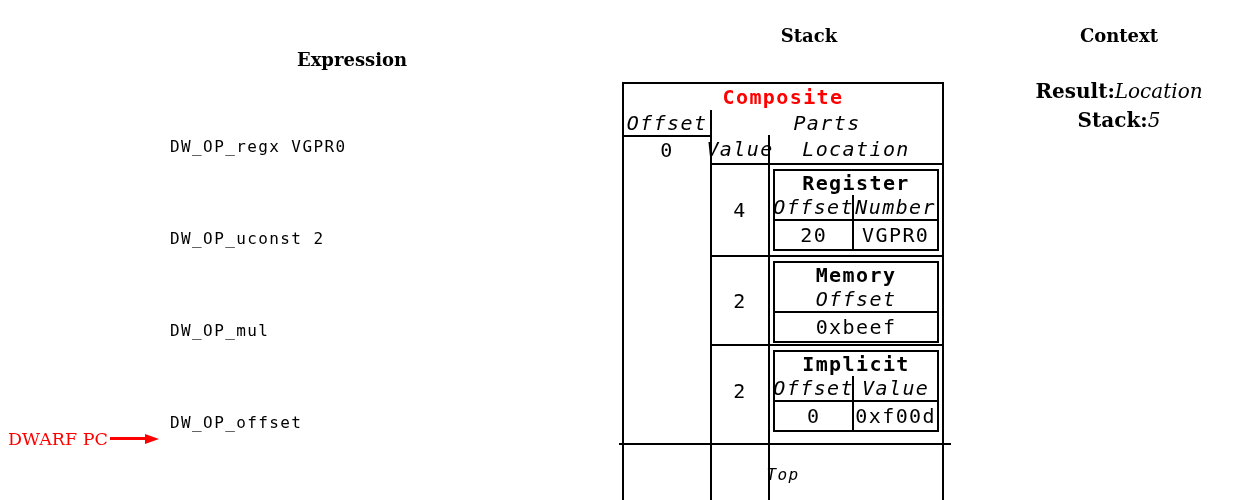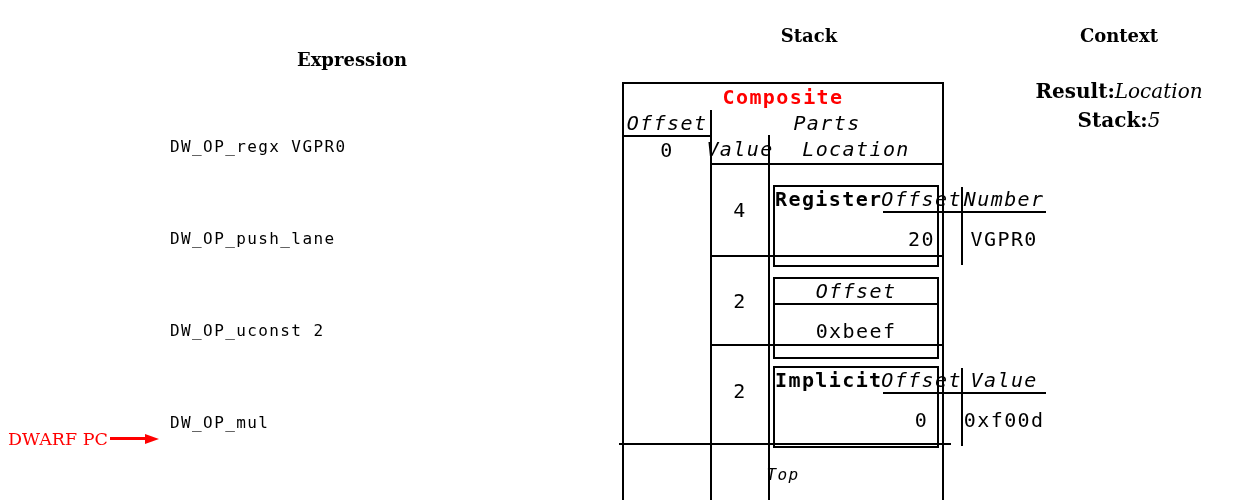--- a/index.html
+++ b/index.html
@@ -43,22 +43,22 @@
   #subhdr-line { left:88px; right:0; top:79px; height:2px; background:var(--ink); }
 
   .part-row { position:absolute; left:88px; right:0; }
   #part-row-0 { top:81px;  height:90px; }
   #part-sep-0 { left:88px; right:0; top:171px; height:2px; background:var(--ink); position:absolute; }
   #part-row-1 { top:173px; height:87px; }
   #part-sep-1 { left:88px; right:0; top:260px; height:2px; background:var(--ink); position:absolute; }
   #part-row-2 { top:262px; height:89px; }
 
   .size-cell { position:absolute; left:0; width:56px; top:0; bottom:0; display:flex; align-items:center; justify-content:center; }
-  .subtable { position:absolute; left:61px; top:20px; width:166px; height:82px;
-      border:2px solid var(--ink); box-sizing:border-box; display:flex; flex-direction:row; }
+  .subtable { position:absolute; left:61px; top:4px; width:166px; height:82px;
+      border:2px solid var(--ink); box-sizing:border-box; display:flex; flex-direction:column; }
   .st-title { height:24px; display:flex; align-items:center; justify-content:center; font-weight:bold; }
   .st-body { flex:1; display:flex; }
   .st-col { display:flex; flex-direction:column; }
   .st-col.w49 { width:49%; border-right:2px solid var(--ink); box-sizing:border-box; }
   .st-col.w51 { width:51%; }
   .st-col.w100 { width:100%; }
   .st-colhdr { height:24px; display:flex; align-items:center; justify-content:center; font-style:italic; }
   .st-colval { flex:1; display:flex; align-items:center; justify-content:center; border-top:2px solid var(--ink); }
 
   #stack-bottom-line { left:619px; top:443px; width:332px; height:2px; background:var(--ink); }
@@ -73,21 +73,20 @@
 </style>
 </head>
 <body>
 
 <div class="abs col-hdr" id="hdr-expression">Expression</div>
 <div class="abs col-hdr" id="hdr-stack">Stack</div>
 <div class="abs col-hdr" id="hdr-context">Context</div>
 
 <div class="abs mono" id="opcode-list">
   <div>DW_OP_regx VGPR0</div>
-  <div>DW_OP_push_lane</div>
   <div>DW_OP_uconst 2</div>
   <div>DW_OP_mul</div>
   <div>DW_OP_offset</div>
   
   
   
   
   
   
   
@@ -125,20 +124,21 @@
           <div class="st-colval">VGPR0</div>
         </div>
       </div>
     </div>
   </div>
   <div id="part-sep-0"></div>
 
   <div class="part-row" id="part-row-1">
     <div class="size-cell">2</div>
     <div class="subtable">
+      <div class="st-title">Memory</div>
       <div class="st-body">
         <div class="st-col w100">
           <div class="st-colhdr">Offset</div>
           <div class="st-colval">0xbeef</div>
         </div>
       </div>
     </div>
   </div>
   <div id="part-sep-1"></div>
 

